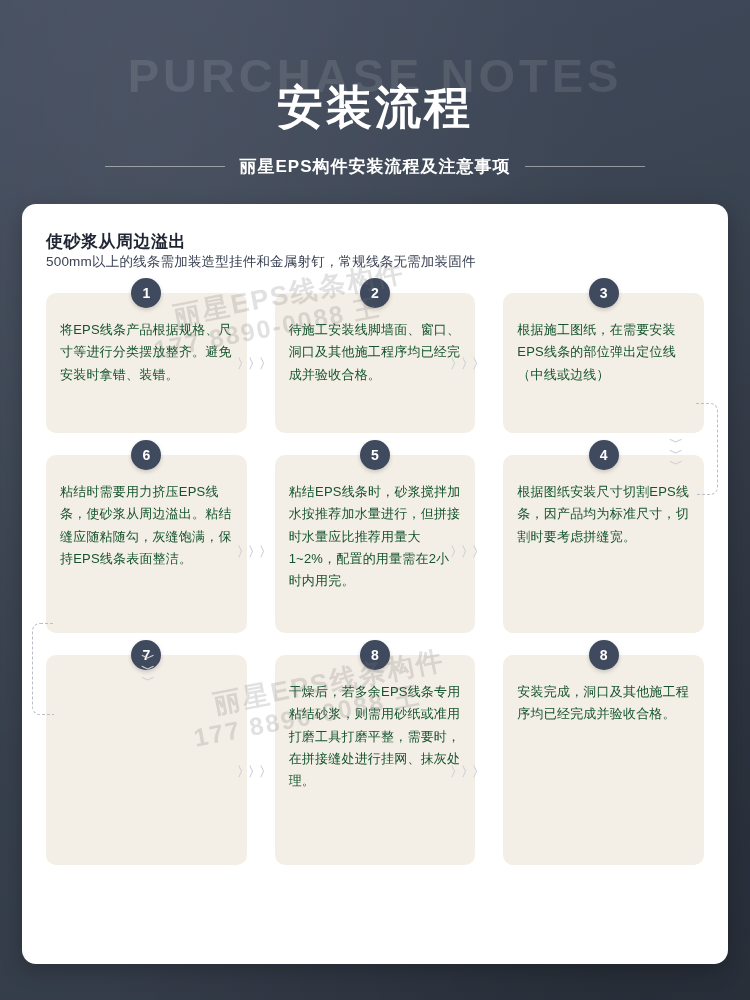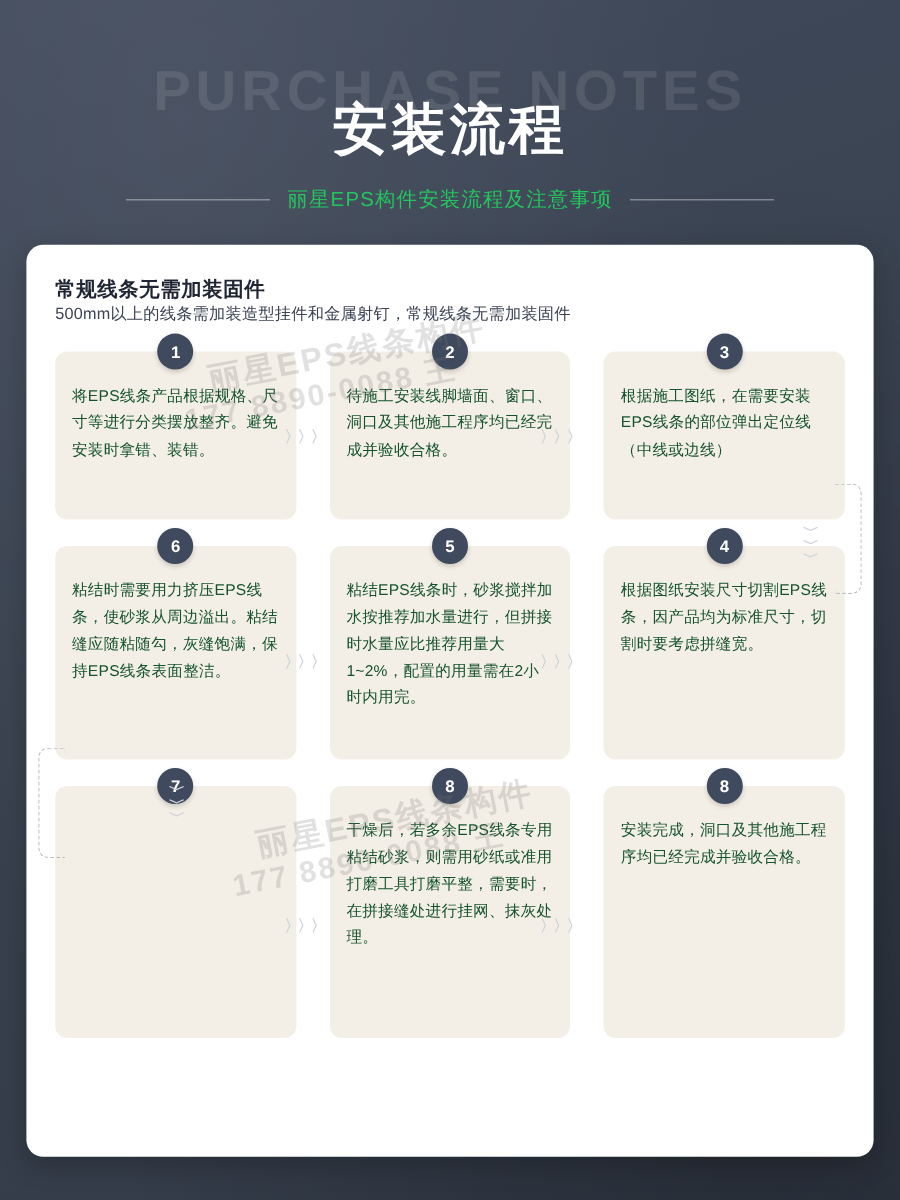--- a/index.html
+++ b/index.html
@@ -60,23 +60,23 @@
     justify-content: center;
     gap: 14px;
   }
   .sub-line {
     height: 1px;
     width: 120px;
     background: rgba(255,255,255,0.45);
   }
   .sub-title {
     font-size: 17px;
-    color: #22c55e;
+    color: #ffffff;
     letter-spacing: 1px;
-    font-weight: 400;
+    font-weight: 700;
     white-space: nowrap;
   }
 
   
   .card {
     position: relative;
     background: #ffffff;
     border-radius: 14px;
     margin: 14px 0 0 0;
     padding: 26px 24px 30px 24px;
@@ -178,21 +178,21 @@
     <div class="ghost-title">PURCHASE NOTES</div>
     <div class="main-title">安装流程</div>
     <div class="sub-wrap">
       <span class="sub-line"></span>
       <span class="sub-title">丽星EPS构件安装流程及注意事项</span>
       <span class="sub-line"></span>
     </div>
   </div>
 
   <div class="card">
-    <div class="card-title">常规线条无需加装固件</div>
+    <div class="card-title">使砂浆从周边溢出</div>
     <div class="card-desc">500mm以上的线条需加装造型挂件和金属射钉，常规线条无需加装固件</div>
 
     <div class="flow">
 
       <div class="step">
         <div class="badge">1</div>
         <div class="step-text">将EPS线条产品根据规格、尺寸等进行分类摆放整齐。避免安装时拿错、装错。</div>
       </div>
       <div class="step">
         <div class="badge">2</div>

